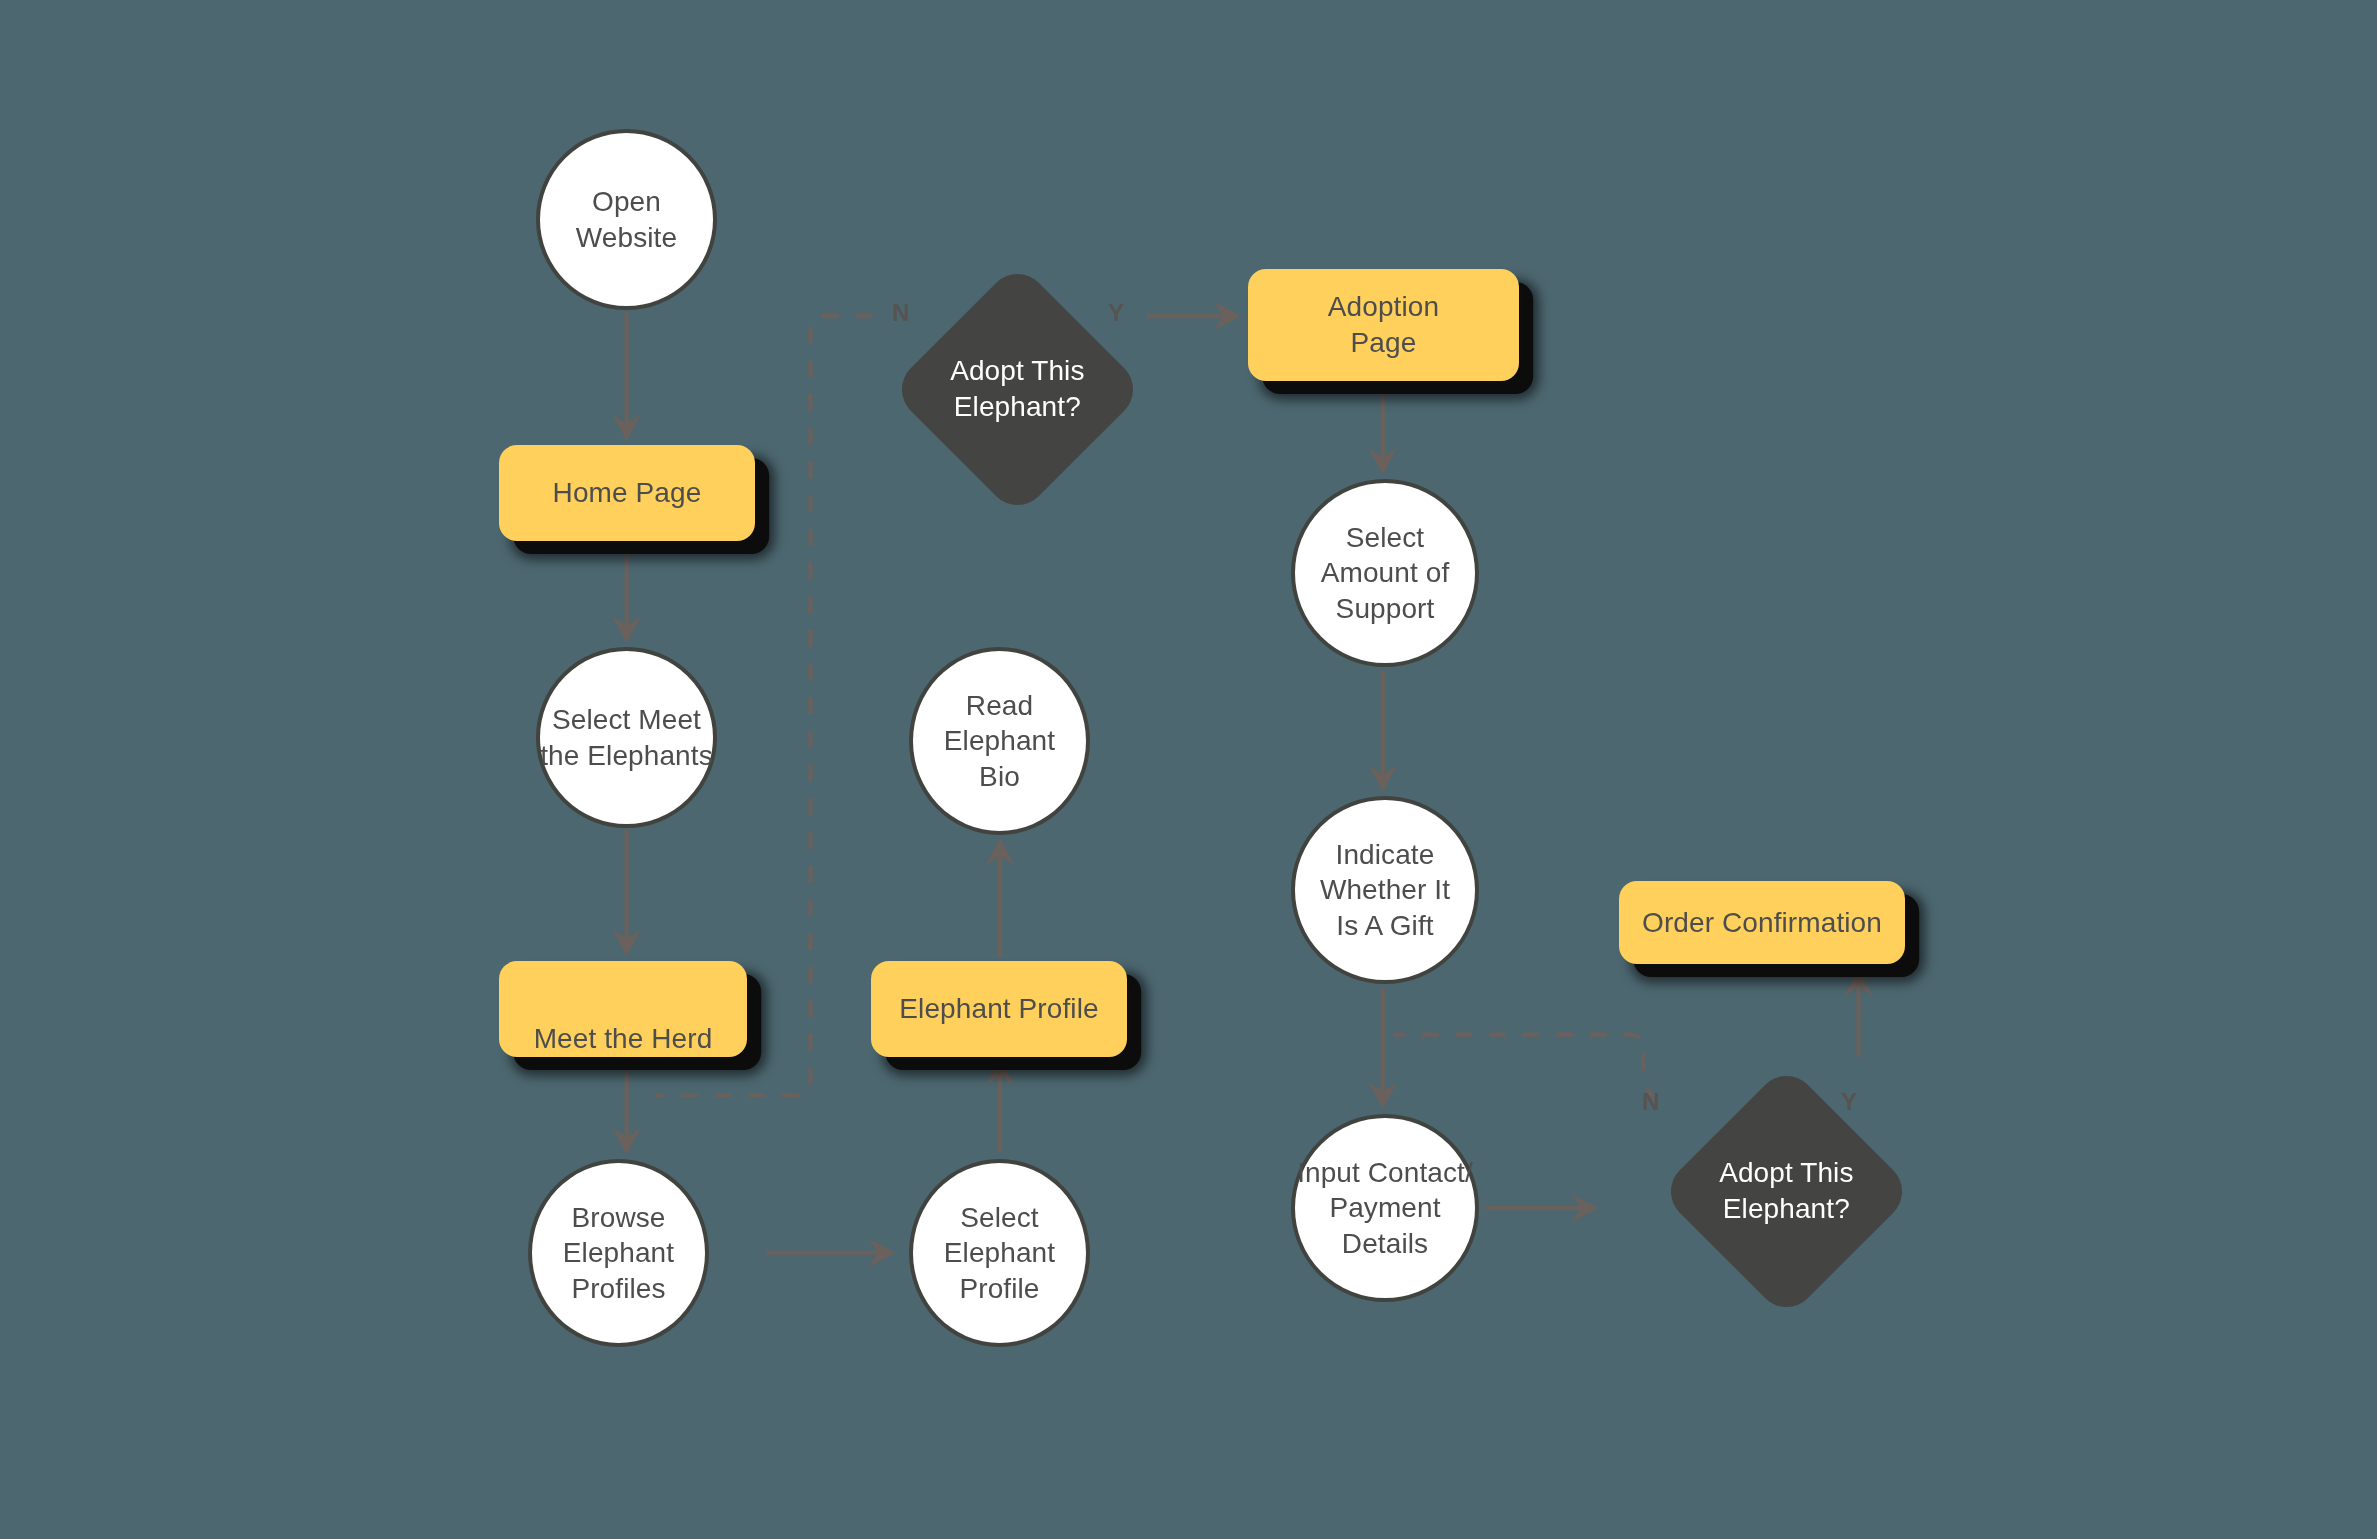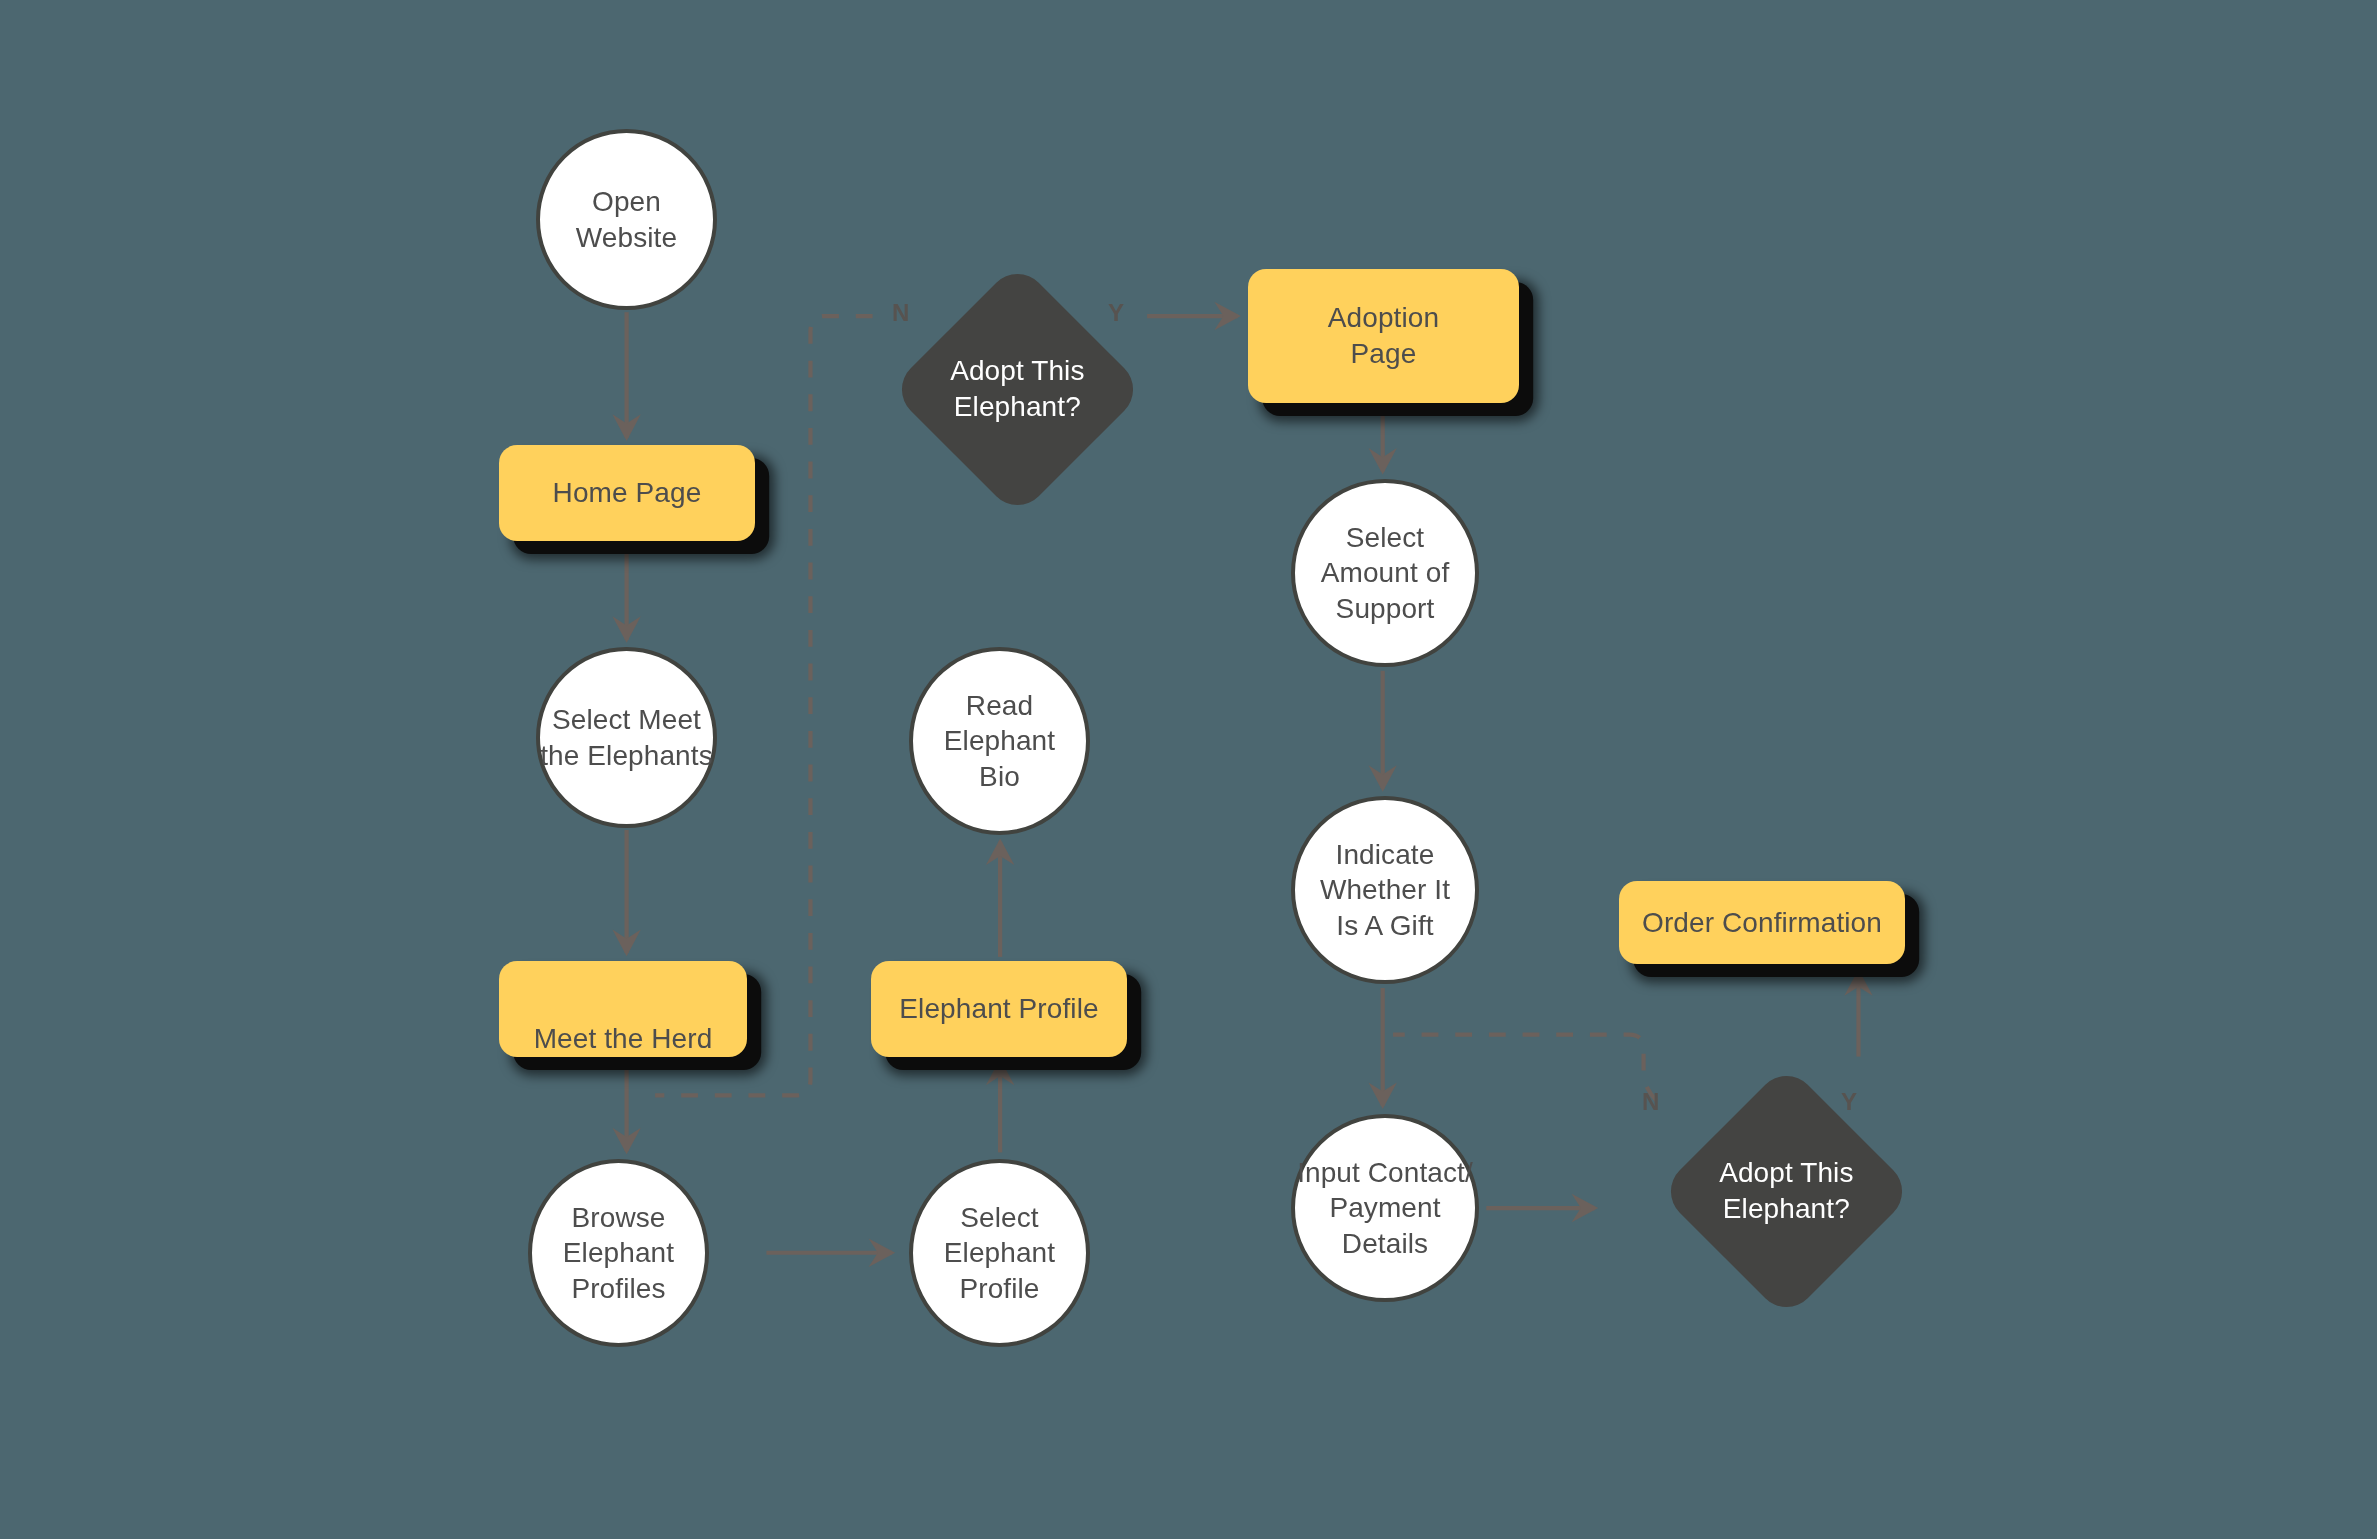--- a/index.html
+++ b/index.html
@@ -166,21 +166,21 @@
     <span style="white-space:pre-line;">Read
 Elephant
 Bio</span>
   </div>
 
   <div class="node diamond" style="left:927px; top:299px; width:181px; height:181px;">
     <span class="dlabel" style="white-space:pre-line;">Adopt This
 Elephant?</span>
   </div>
 
-  <div class="node rect" style="left:1248px; top:269px; width:271px; height:134px;">
+  <div class="node rect" style="left:1248px; top:269px; width:271px; height:112px;">
     <span style="white-space:pre-line;">Adoption
 Page</span>
   </div>
 
   <div class="node ellipse" style="left:1291px; top:479px; width:188px; height:188px;">
     <span style="white-space:pre-line;">Select
 Amount of
 Support</span>
   </div>
 

